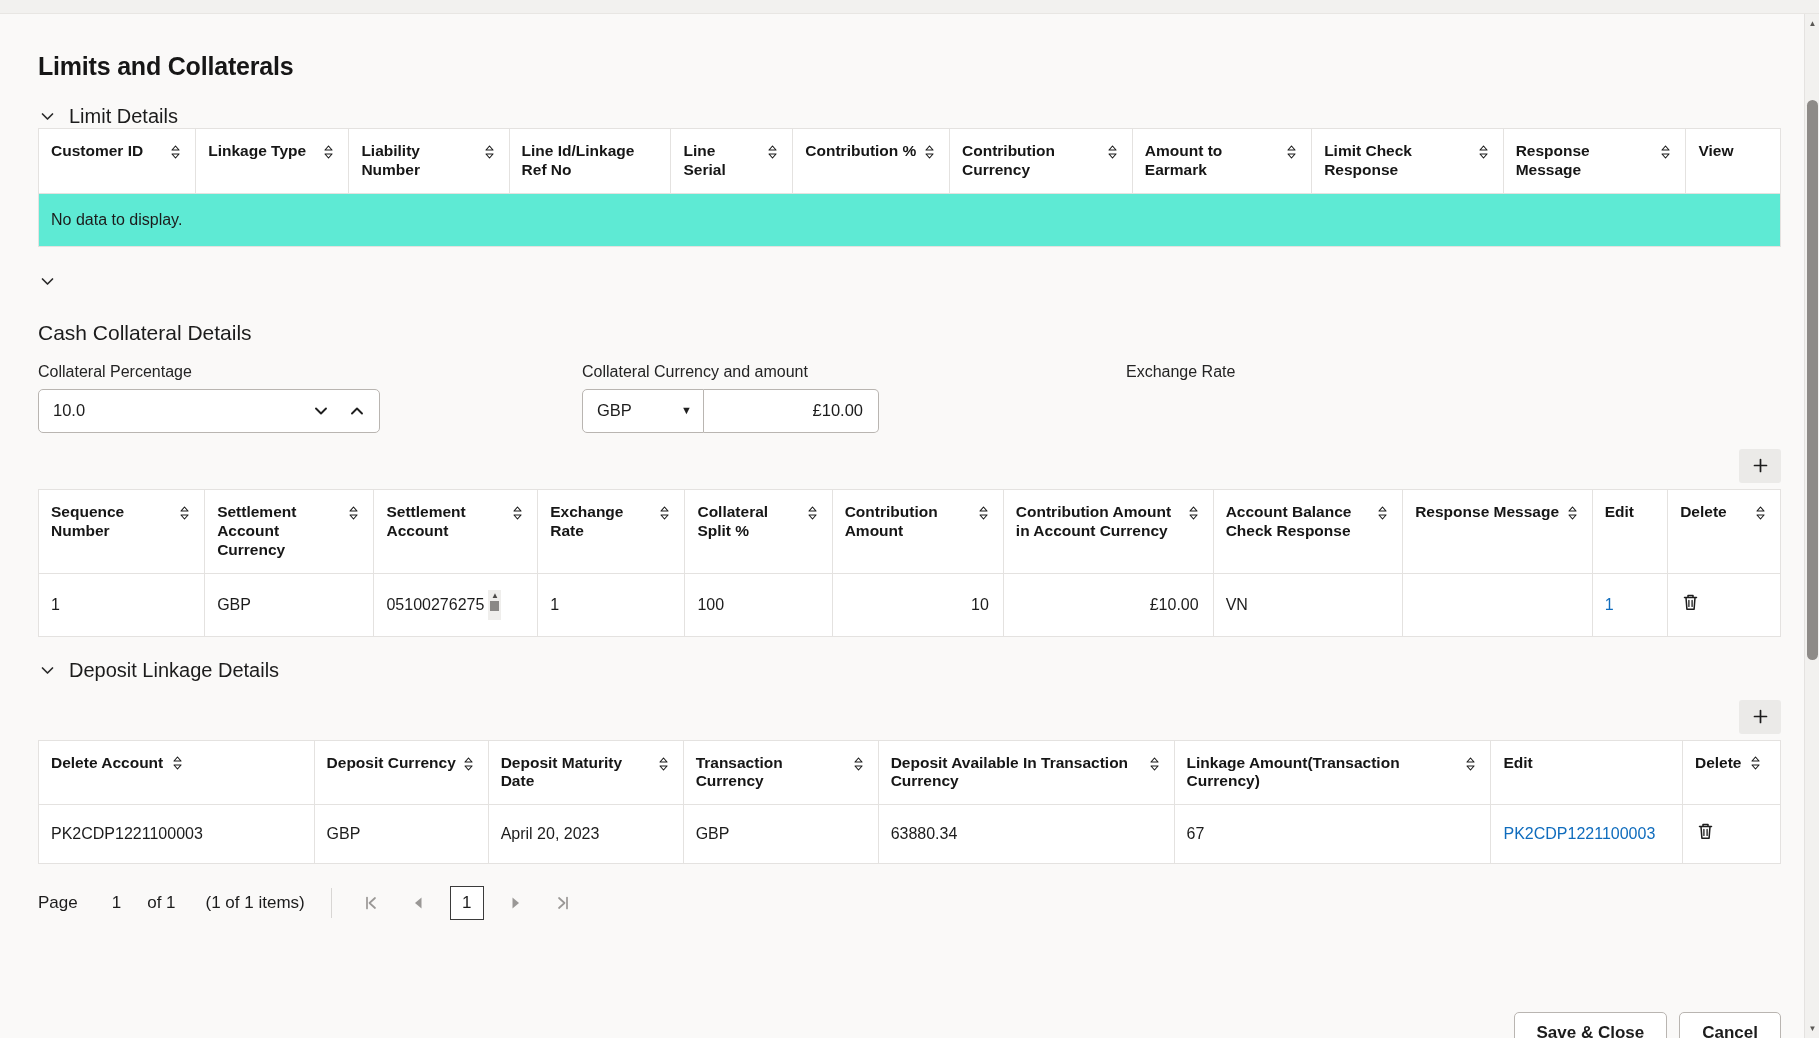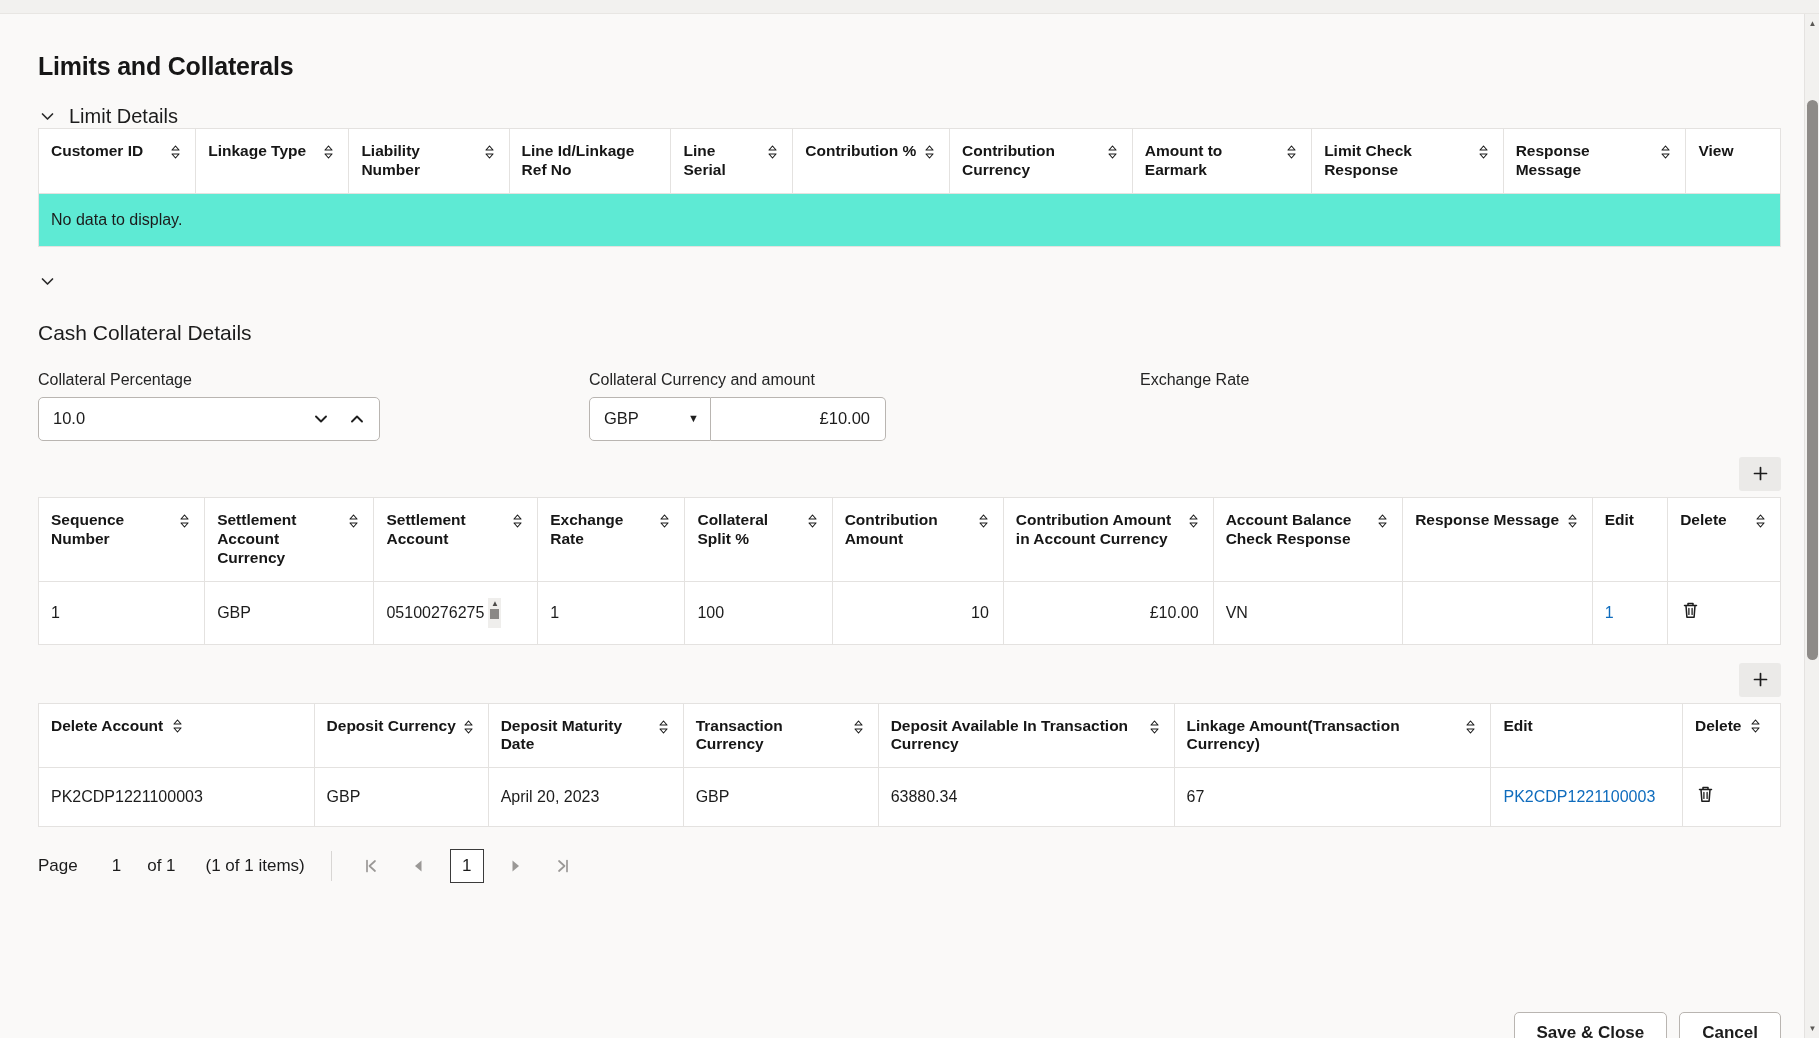--- a/index.html
+++ b/index.html
@@ -114,22 +114,22 @@
     font-size: 16px;
     color: #1c1c1c;
     background: #5eead4;
   }
   .num { text-align: right; }
   .link { color: #0f6cbd; cursor: pointer; }
 
   
   .form-row {
     display: flex;
-    margin-top: 26px;
-    gap: 11px;
+    margin-top: 18px;
+    gap: 4px;
   }
   .field { display: flex; flex-direction: column; }
   .field-label {
     font-size: 16px;
     color: #242424;
     margin-bottom: 8px;
     font-weight: 400;
   }
   .f-percentage { width: 540px; }
   .f-currency   { width: 540px; }
@@ -647,20 +647,28 @@
                 <path d="M6 5.5 L6.9 17.2 H14.1 L15 5.5" fill="none" stroke="currentColor" stroke-width="1.5" stroke-linejoin="round"></path>
                 <path d="M8.9 8.4 V14.4 M12.1 8.4 V14.4" stroke="currentColor" stroke-width="1.3" stroke-linecap="round"></path>
               </svg>
             </span>
           </td>
         </tr>
       </tbody>
     </table>
   </div>
 
+  <div class="section-head" style="margin-top:22px;">
+    <span class="caret">
+      <svg width="17" height="17" viewBox="0 0 17 17">
+          <path d="M3.5 6 L8.5 11 L13.5 6" fill="none" stroke="currentColor" stroke-width="1.7" stroke-linecap="round" stroke-linejoin="round"></path>
+        </svg>
+    </span>
+    <span class="section-title">Deposit Linkage Details</span>
+  </div>
 
   <div class="add-bar" style="margin-top:18px;">
     <button class="add-btn">
       <svg width="17" height="17" viewBox="0 0 17 17">
           <path d="M8.5 2.5 V14.5 M2.5 8.5 H14.5" stroke="currentColor" stroke-width="1.7" stroke-linecap="round"></path>
         </svg>
     </button>
   </div>
 
   <div class="tbl-wrap" style="margin-top:6px;">

